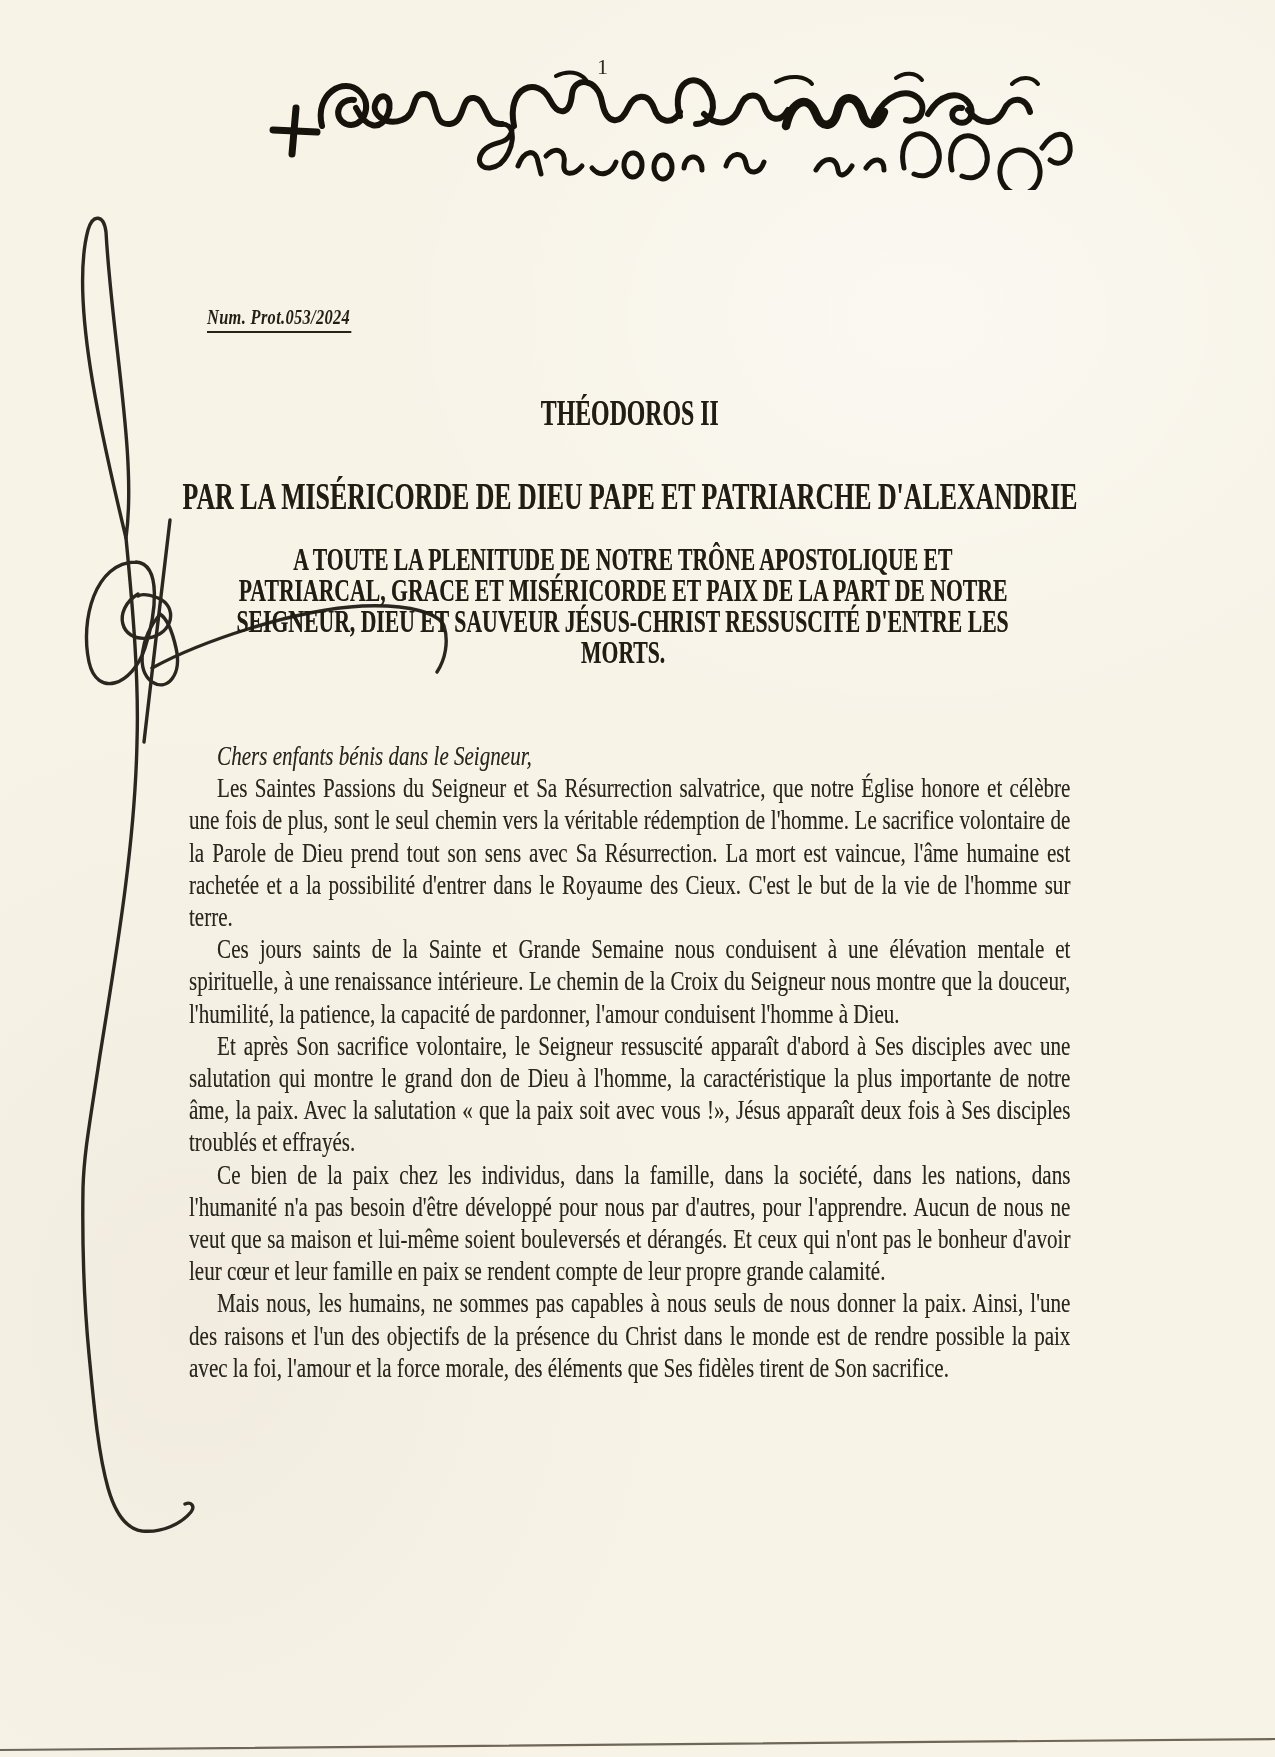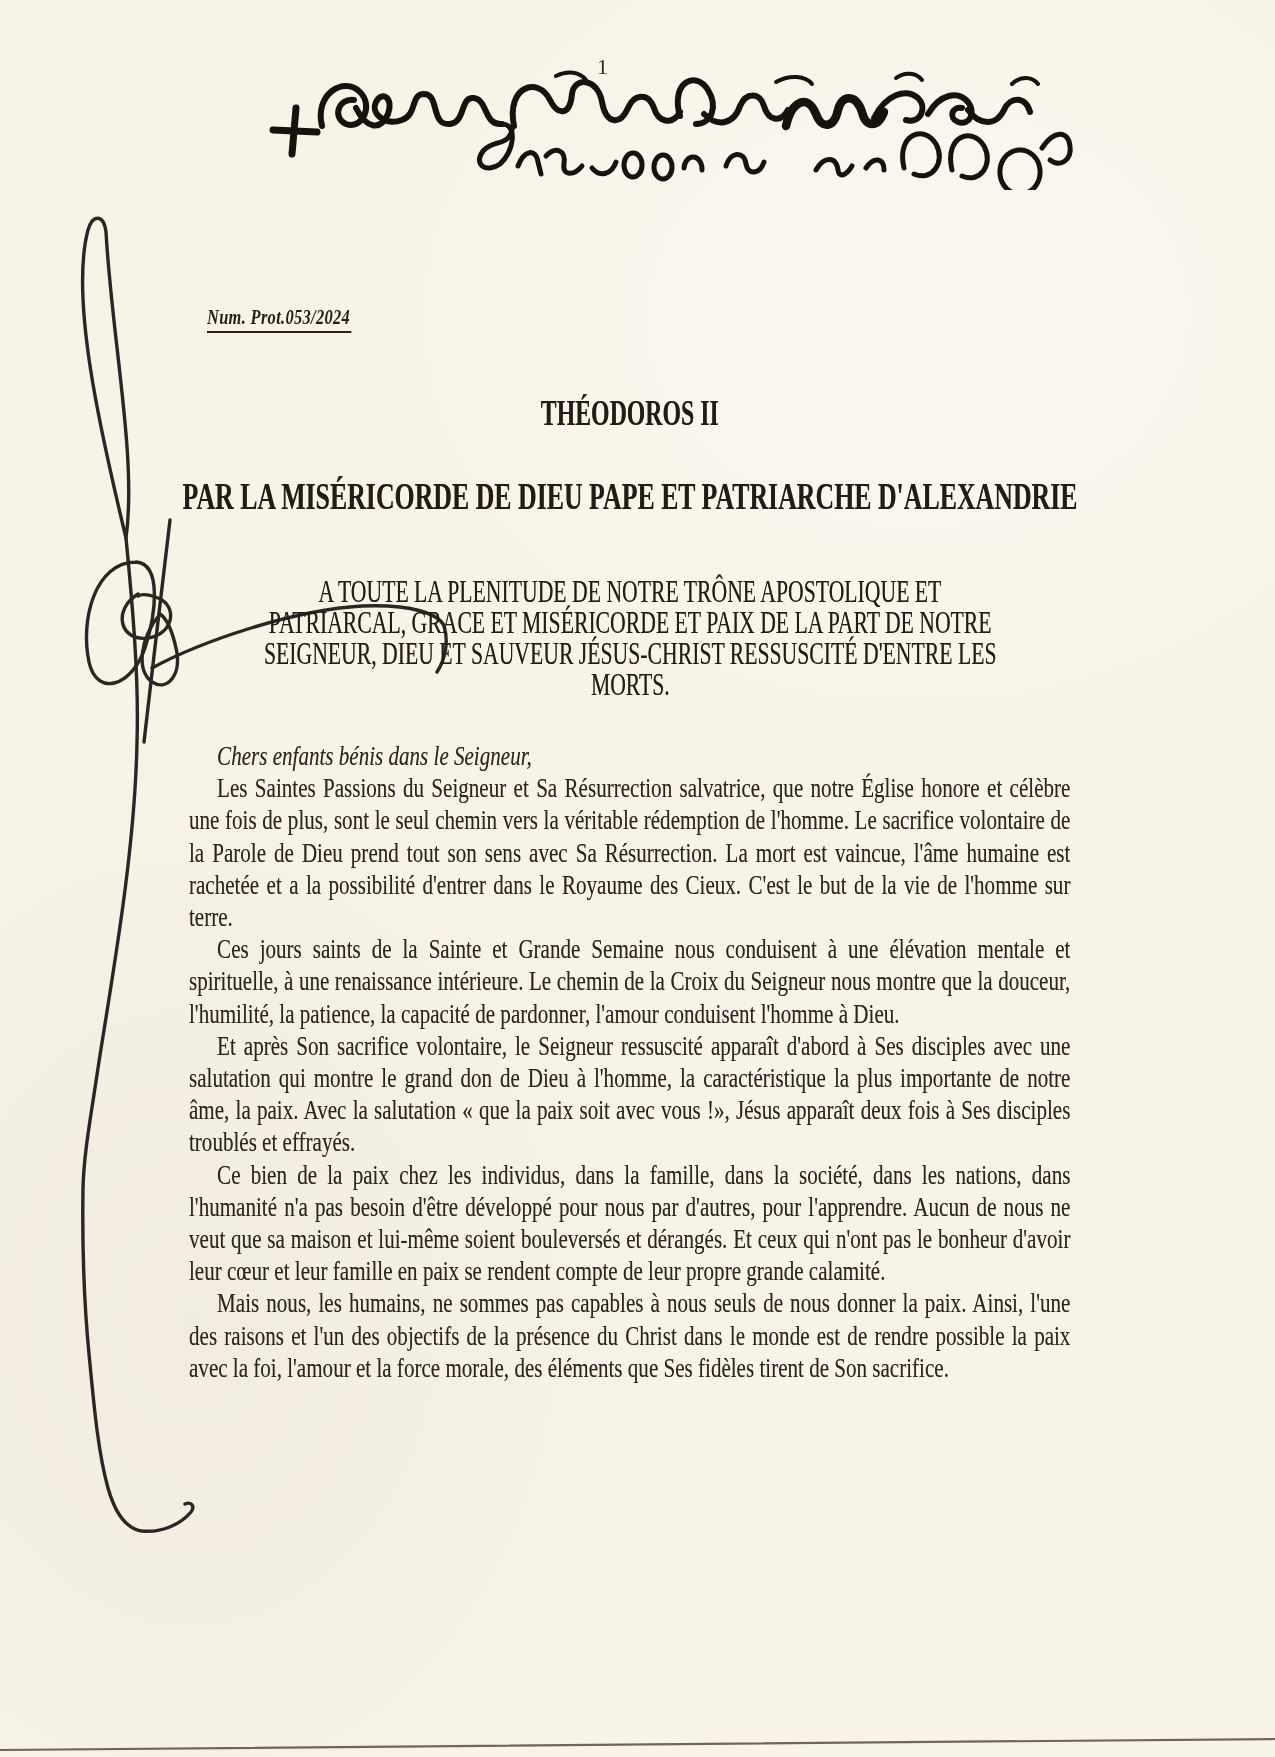--- a/index.html
+++ b/index.html
@@ -42,25 +42,24 @@
   .h-line span, .address span {
     display:inline-block; white-space:nowrap; transform-origin:50% 50%;
   }
   .title-line    { top:394px; font-size:35px; }
   .title-line span { transform:scaleX(0.68); }
   .sub1          { top:431px; font-size:38px;margin-top:43px; }
   .sub2          { top:497px; font-size:34px; }
   .sub1 span, .sub2 span { transform:scaleX(0.68); }
 
   .address {
-    position:absolute; left:150px; top:545px; width:960px;
+    position:absolute; left:143px; top:545px; width:960px;
     display:flex; flex-direction:column; align-items:center;
-    font-weight:normal; font-size:31px; color:#221d14;
+    font-weight:bold; font-size:31px; color:#221d14;
     text-shadow:0 0 0.6px rgba(30,25,14,0.55);
-    margin-top:32px;
   }
   .address .addr-line { height:31px; line-height:30px; transform:scaleX(0.70); }
 
   .body-text {
     position:absolute; left:189px; top:740px; width:1130px;
     transform:scaleX(0.78); transform-origin:0 0;
     font-size:27px; line-height:32.2px;
     text-align:justify; color:#2b261d;
     text-shadow:0 0 0.5px rgba(40,32,18,0.35);
   }

